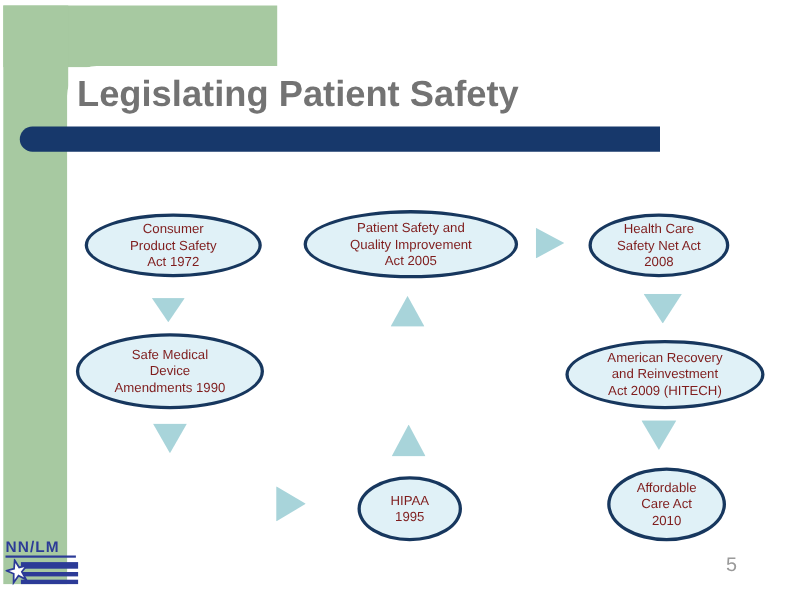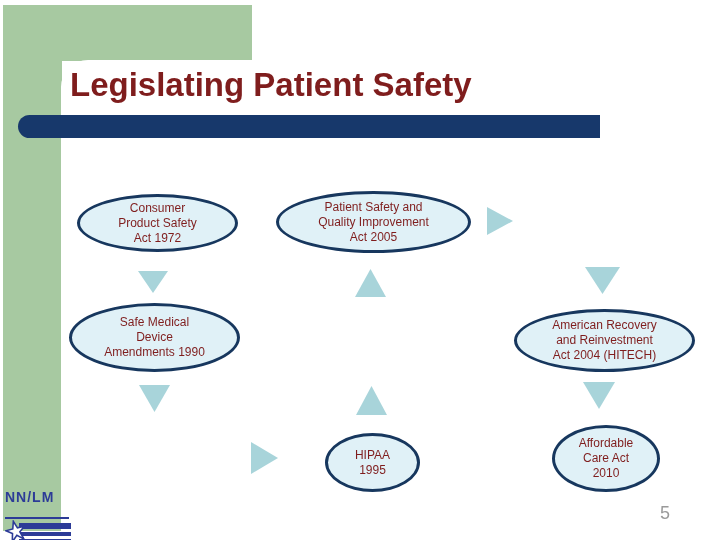--- a/index.html
+++ b/index.html
@@ -9,21 +9,21 @@
 
   
   .green-top  { position: absolute; left: 3px; top: 5px; width: 249px; height: 56px; background: #a7c9a1; }
   .green-left { position: absolute; left: 3px; top: 5px; width: 59px;  height: 526px; background: #a7c9a1; }
 
   
   .white-panel { position: absolute; left: 61px; top: 60px; width: 659px; height: 480px;
                  background: #ffffff; border-top-left-radius: 27px; }
 
   .title { position: absolute; left: 70px; top: 66px; margin: 0;
-           font-size: 33px; font-weight: bold; color: #7f1d1d; letter-spacing: 0px;
+           font-size: 33px; font-weight: bold; color: #737373; letter-spacing: 0px;
            white-space: nowrap; }
 
   .navy-bar { position: absolute; left: 18px; top: 115px; width: 582px; height: 23px;
               background: #17386b; border-radius: 12px 0 0 12px; }
 
   
   .node { position: absolute; background: #e0f1f7; border: 3px solid #17375e;
           border-radius: 50%; display: flex; align-items: center; justify-content: center;
           box-sizing: border-box; }
   .node-label { font-size: 12px; line-height: 15px; color: #7f1d1d; text-align: center;
@@ -31,21 +31,21 @@
 
   
   .tri { position: absolute; background: #a8d4da; }
   .tri-down  { clip-path: polygon(0 0, 100% 0, 50% 100%); }
   .tri-up    { clip-path: polygon(50% 0, 0 100%, 100% 100%); }
   .tri-right { clip-path: polygon(0 0, 100% 50%, 0 100%); }
 
   
   .logo { position: absolute; left: 5px; top: 490px; width: 70px; }
   .logo-text { font-size: 14px; font-weight: bold; color: #2c3b97; letter-spacing: 1px;
-               border-bottom: 2px solid #2c3b97; padding-bottom: 12px; width: 64px;
+               border-bottom: 2px solid #2c3b97; padding-bottom: 0px; width: 64px;
                font-family: "Liberation Sans", sans-serif; line-height: 15px; }
   .logo-flag { display: block; margin-top: 1px; }
 
   .page-number { position: absolute; left: 660px; top: 503px; font-size: 18px; color: #9a9a9a; }
 </style>
 </head>
 <body>
 
 <div class="slide">
 
@@ -59,30 +59,35 @@
   <div class="node" style="left:77px;  top:194px; width:161px; height:58px;">
     <span class="node-label">Consumer
 Product Safety
 Act 1972</span>
   </div>
   <div class="node" style="left:276px; top:191px; width:195px; height:62px;">
     <span class="node-label">Patient Safety and
 Quality Improvement
 Act 2005</span>
   </div>
+  <div class="node" style="left:535px; top:194px; width:128px; height:58px;">
+    <span class="node-label">Health Care
+Safety Net Act
+2008</span>
+  </div>
 
   <div class="node" style="left:69px;  top:303px; width:171px; height:69px;">
     <span class="node-label">Safe Medical
 Device
 Amendments 1990</span>
   </div>
   <div class="node" style="left:514px; top:309px; width:181px; height:63px;">
     <span class="node-label">American Recovery
 and Reinvestment
-Act 2004 (HITECH)</span>
+Act 2009 (HITECH)</span>
   </div>
 
   <div class="node" style="left:325px; top:433px; width:95px; height:59px;">
     <span class="node-label">HIPAA
 1995</span>
   </div>
   <div class="node" style="left:552px; top:425px; width:108px; height:67px;">
     <span class="node-label">Affordable
 Care Act
 2010</span>

